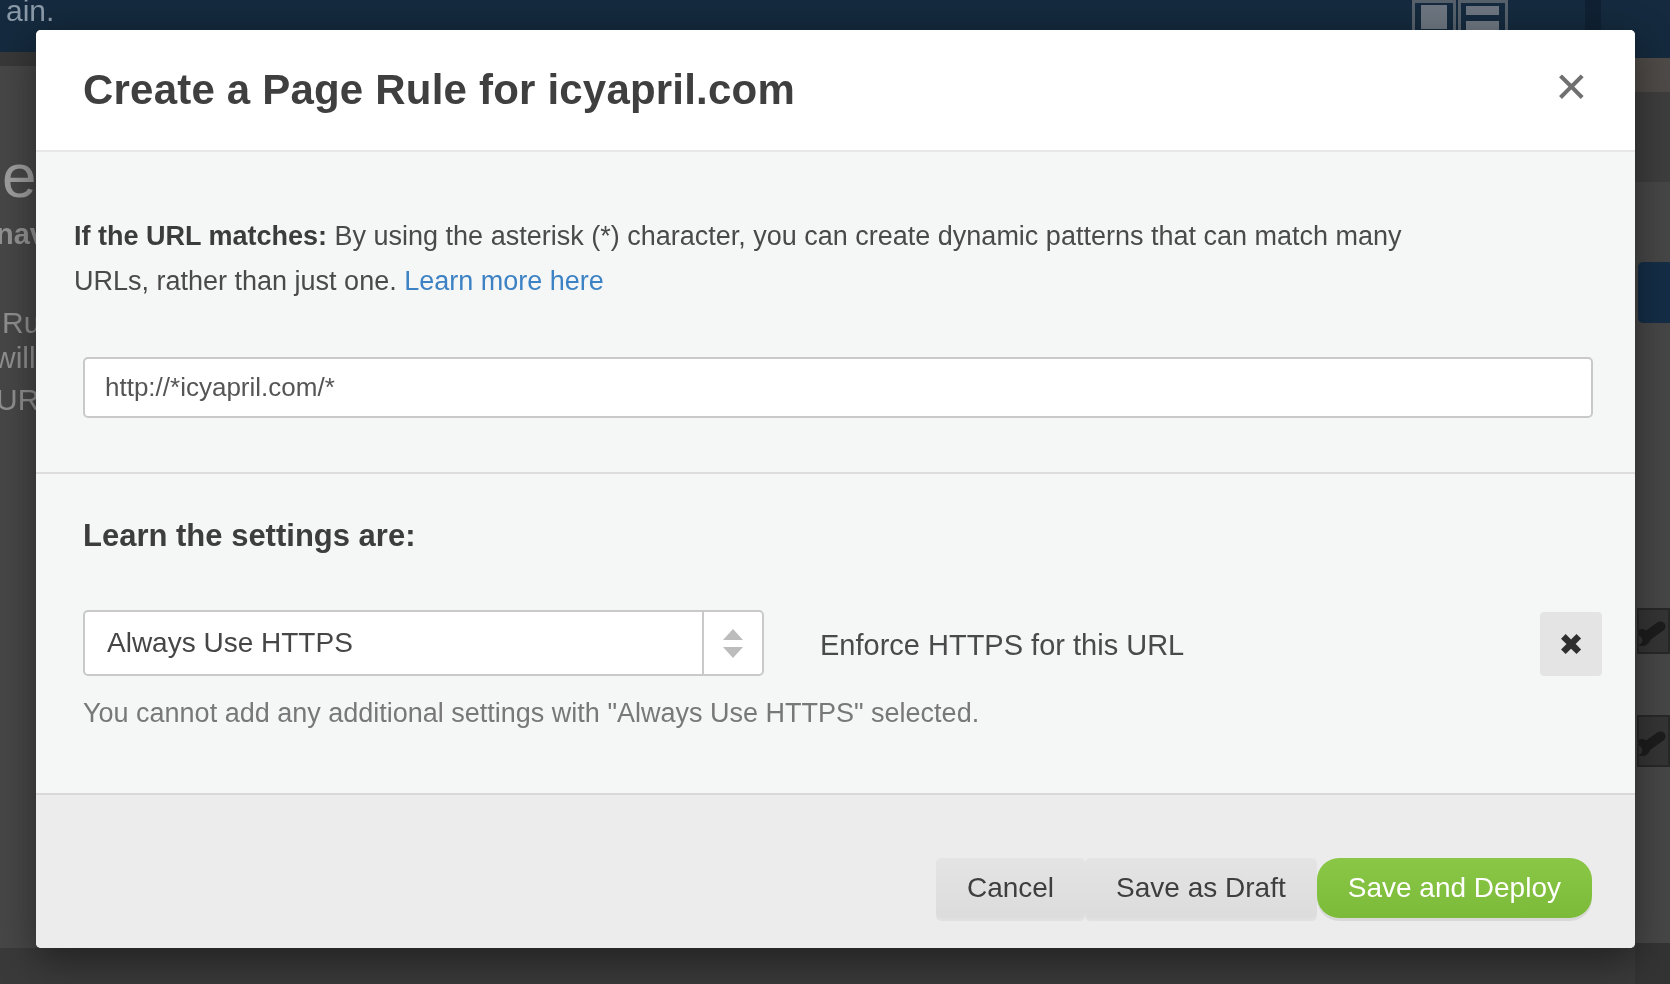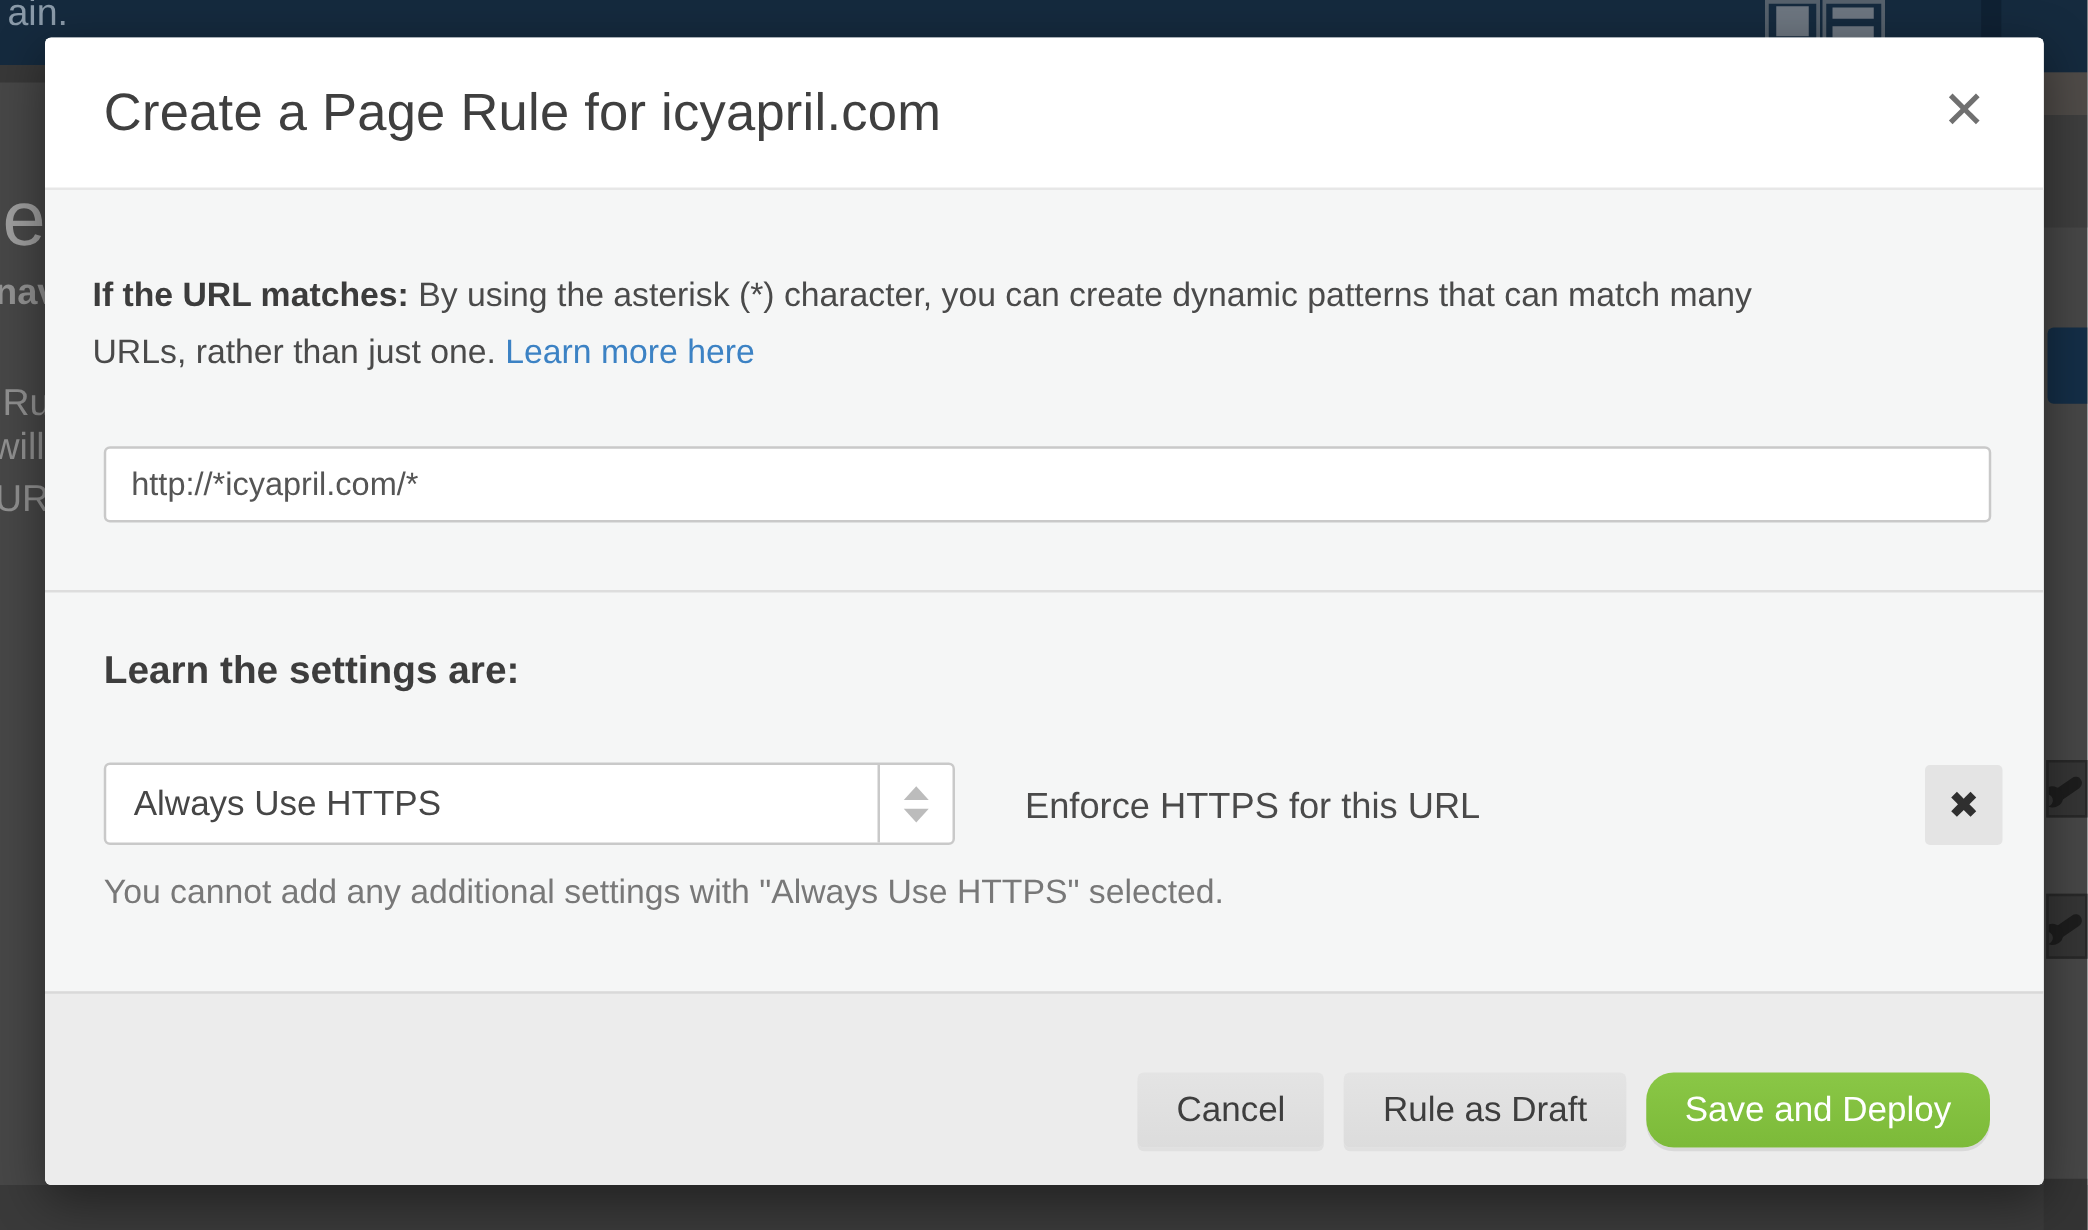--- a/index.html
+++ b/index.html
@@ -35,21 +35,21 @@
   .bg-right-bottom { position:absolute; left:1635px; top:943px; width:35px; height:41px; background:#343434; }
   .wrench { position:relative; width:26px; height:10px; background:#1d1d1d; border-radius:5px; transform:rotate(-35deg); }
   .wrench::before { content:""; position:absolute; left:-9px; top:-5px; width:17px; height:17px; border-radius:50%; background:#1d1d1d; }
   .wrench::after { content:""; position:absolute; left:-11px; top:-2px; width:10px; height:10px; border-radius:50%; background:#353535; }
 
   
   .modal { position:absolute; left:36px; top:30px; width:1599px; height:918px; background:#fff;
            border-radius:5px; box-shadow:0 12px 40px rgba(0,0,0,0.45); overflow:hidden; }
   .modal-header { position:relative; height:122px; background:#fff; border-bottom:2px solid #e7e7e7;
                   display:flex; align-items:center; padding-left:47px; }
-  .modal-title { font-size:42px; color:#3f3f3f; font-weight:400; letter-spacing:0.2px; }
+  .modal-title { font-size:42px; color:#3f3f3f; font-weight:700; letter-spacing:0.2px; }
   .modal-close { position:absolute; right:46px; top:50%; transform:translateY(-54%); font-size:42px;
                  color:#707070; cursor:pointer; line-height:1; background:none; border:none;
                  font-family:"Liberation Sans", sans-serif; }
 
   .modal-body { position:relative; height:641px; background:#f5f6f6; }
   .url-para { position:absolute; left:38px; top:62px; width:1400px; font-size:27px; line-height:45px; color:#4a4a4a; }
   .url-para b { color:#3c3c3c; }
   .link { color:#3c82c4; text-decoration:none; cursor:pointer; }
   .url-input { position:absolute; left:47px; top:185px; width:1510px; height:61px; background:#fff;
                border:2px solid #c9c9c9; border-radius:5px; padding:0 20px; font-size:26px; color:#555;
@@ -69,21 +69,21 @@
               border-top:11px solid #bcbcbc; }
 
   .setting-desc { position:absolute; left:784px; top:460px; height:66px; display:flex; align-items:center;
                   font-size:29px; color:#4a4a4a; }
   .remove-btn { position:absolute; left:1504px; top:460px; width:62px; height:64px; background:#e4e4e4;
                 border:none; border-radius:4px; font-size:30px; color:#2f2f2f; cursor:pointer;
                 display:flex; align-items:center; justify-content:center; }
   .setting-note { position:absolute; left:47px; top:546px; font-size:27px; color:#787878; }
 
   .modal-footer { position:relative; height:187px; background:#ececec; border-top:2px solid #d9d9d9;
-                  display:flex; align-items:center; justify-content:flex-end; padding-right:43px; gap:16px; }
+                  display:flex; align-items:center; justify-content:flex-end; padding-right:43px; }
   .btn { height:60px; border:none; border-radius:5px; font-size:28px; padding:0 31px; cursor:pointer;
          font-family:"Liberation Sans", sans-serif; }
   .btn-gray { background:linear-gradient(#e4e4e4,#dcdcdc); color:#3e3e3e; box-shadow:0 3px 0 rgba(0,0,0,0.05); }
   .btn-green { background:linear-gradient(#8ac746,#7cba39); color:#ffffff; box-shadow:0 3px 0 rgba(0,0,0,0.08);border-radius:22px; }
 </style>
 </head>
 <body>
 
 <div class="bg-topbar"></div>
 <div class="bg-icon-frame bg-icon-a"></div>
@@ -141,17 +141,17 @@
 
     <div class="setting-desc">Enforce HTTPS for this URL</div>
 
     <button class="remove-btn">✖</button>
 
     <div class="setting-note">You cannot add any additional settings with "Always Use HTTPS" selected.</div>
   </div>
 
   <div class="modal-footer">
     <button class="btn btn-gray">Cancel</button>
-    <button class="btn btn-gray">Rule as Draft</button>
+    <button class="btn btn-gray">Save as Draft</button>
     <button class="btn btn-green">Save and Deploy</button>
   </div>
 
 </div>
 
 </body></html>

